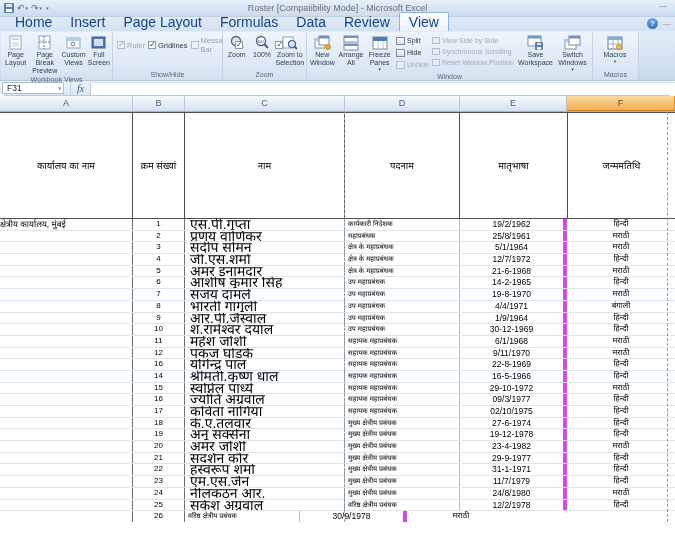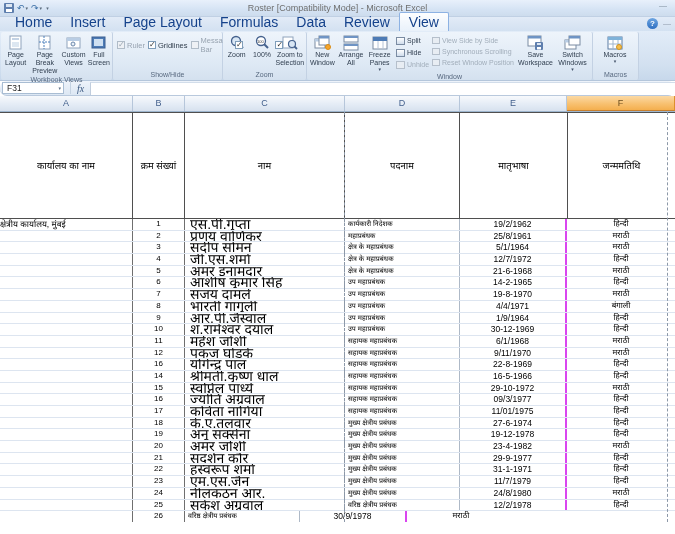--- a/index.html
+++ b/index.html
@@ -93,21 +93,21 @@
   .hc { border-right:1px solid #4f4f4f; display:flex; align-items:center; justify-content:center;
     text-align:center; font-size:9.5px; color:#000; }
   .hc:last-child { border-right:none; }
 
   .row { display:flex; height:11.7px; border-bottom:1px solid #dde5f0; }
   .c { font-size:8px; color:#000; line-height:10.5px; overflow:hidden; white-space:nowrap; }
   .c-office { width:133px; text-align:left; font-size:8.5px; border-right:1px solid #6f6f6f; }
   .c-sr { width:52px; text-align:center; border-right:1px solid #6f6f6f; }
   .c-name { width:160px; padding-left:5px; font-size:14px; border-right:1px dashed #8d98a6; }
   .c-desig { width:115px; padding-left:3px; font-size:7px; border-right:1px solid #aeb9c7; }
-  .c-dob { width:107px; text-align:center; font-size:8.5px; border-right:2px solid #d946ef; }
+  .c-dob { width:107px; text-align:center; font-size:8.5px; border-right:4px solid #d946ef; }
   .c-lang { width:108px; text-align:center; }
 
   .pagebreak { position:absolute; top:0; bottom:0; border-left:1px dashed #8c98a8; z-index:5; }
   .pb-right { left:667px; }
 
   
   svg { display:block; }
 </style>
 </head>
 <body>
@@ -551,21 +551,21 @@
     <div class="c c-desig">सहायक महाप्रबंधक</div>
     <div class="c c-dob">09/3/1977</div>
     <div class="c c-lang">हिन्दी</div>
   </div>
 
   <div class="row">
     <div class="c c-office"></div>
     <div class="c c-sr">17</div>
     <div class="c c-name">कविता नांगिया</div>
     <div class="c c-desig">सहायक महाप्रबंधक</div>
-    <div class="c c-dob">11/01/1975</div>
+    <div class="c c-dob">02/10/1975</div>
     <div class="c c-lang">हिन्दी</div>
   </div>
 
   <div class="row">
     <div class="c c-office"></div>
     <div class="c c-sr">18</div>
     <div class="c c-name">के.ए.तलवार</div>
     <div class="c c-desig">मुख्य क्षेत्रीय प्रबंधक</div>
     <div class="c c-dob">27-6-1974</div>
     <div class="c c-lang">हिन्दी</div>

